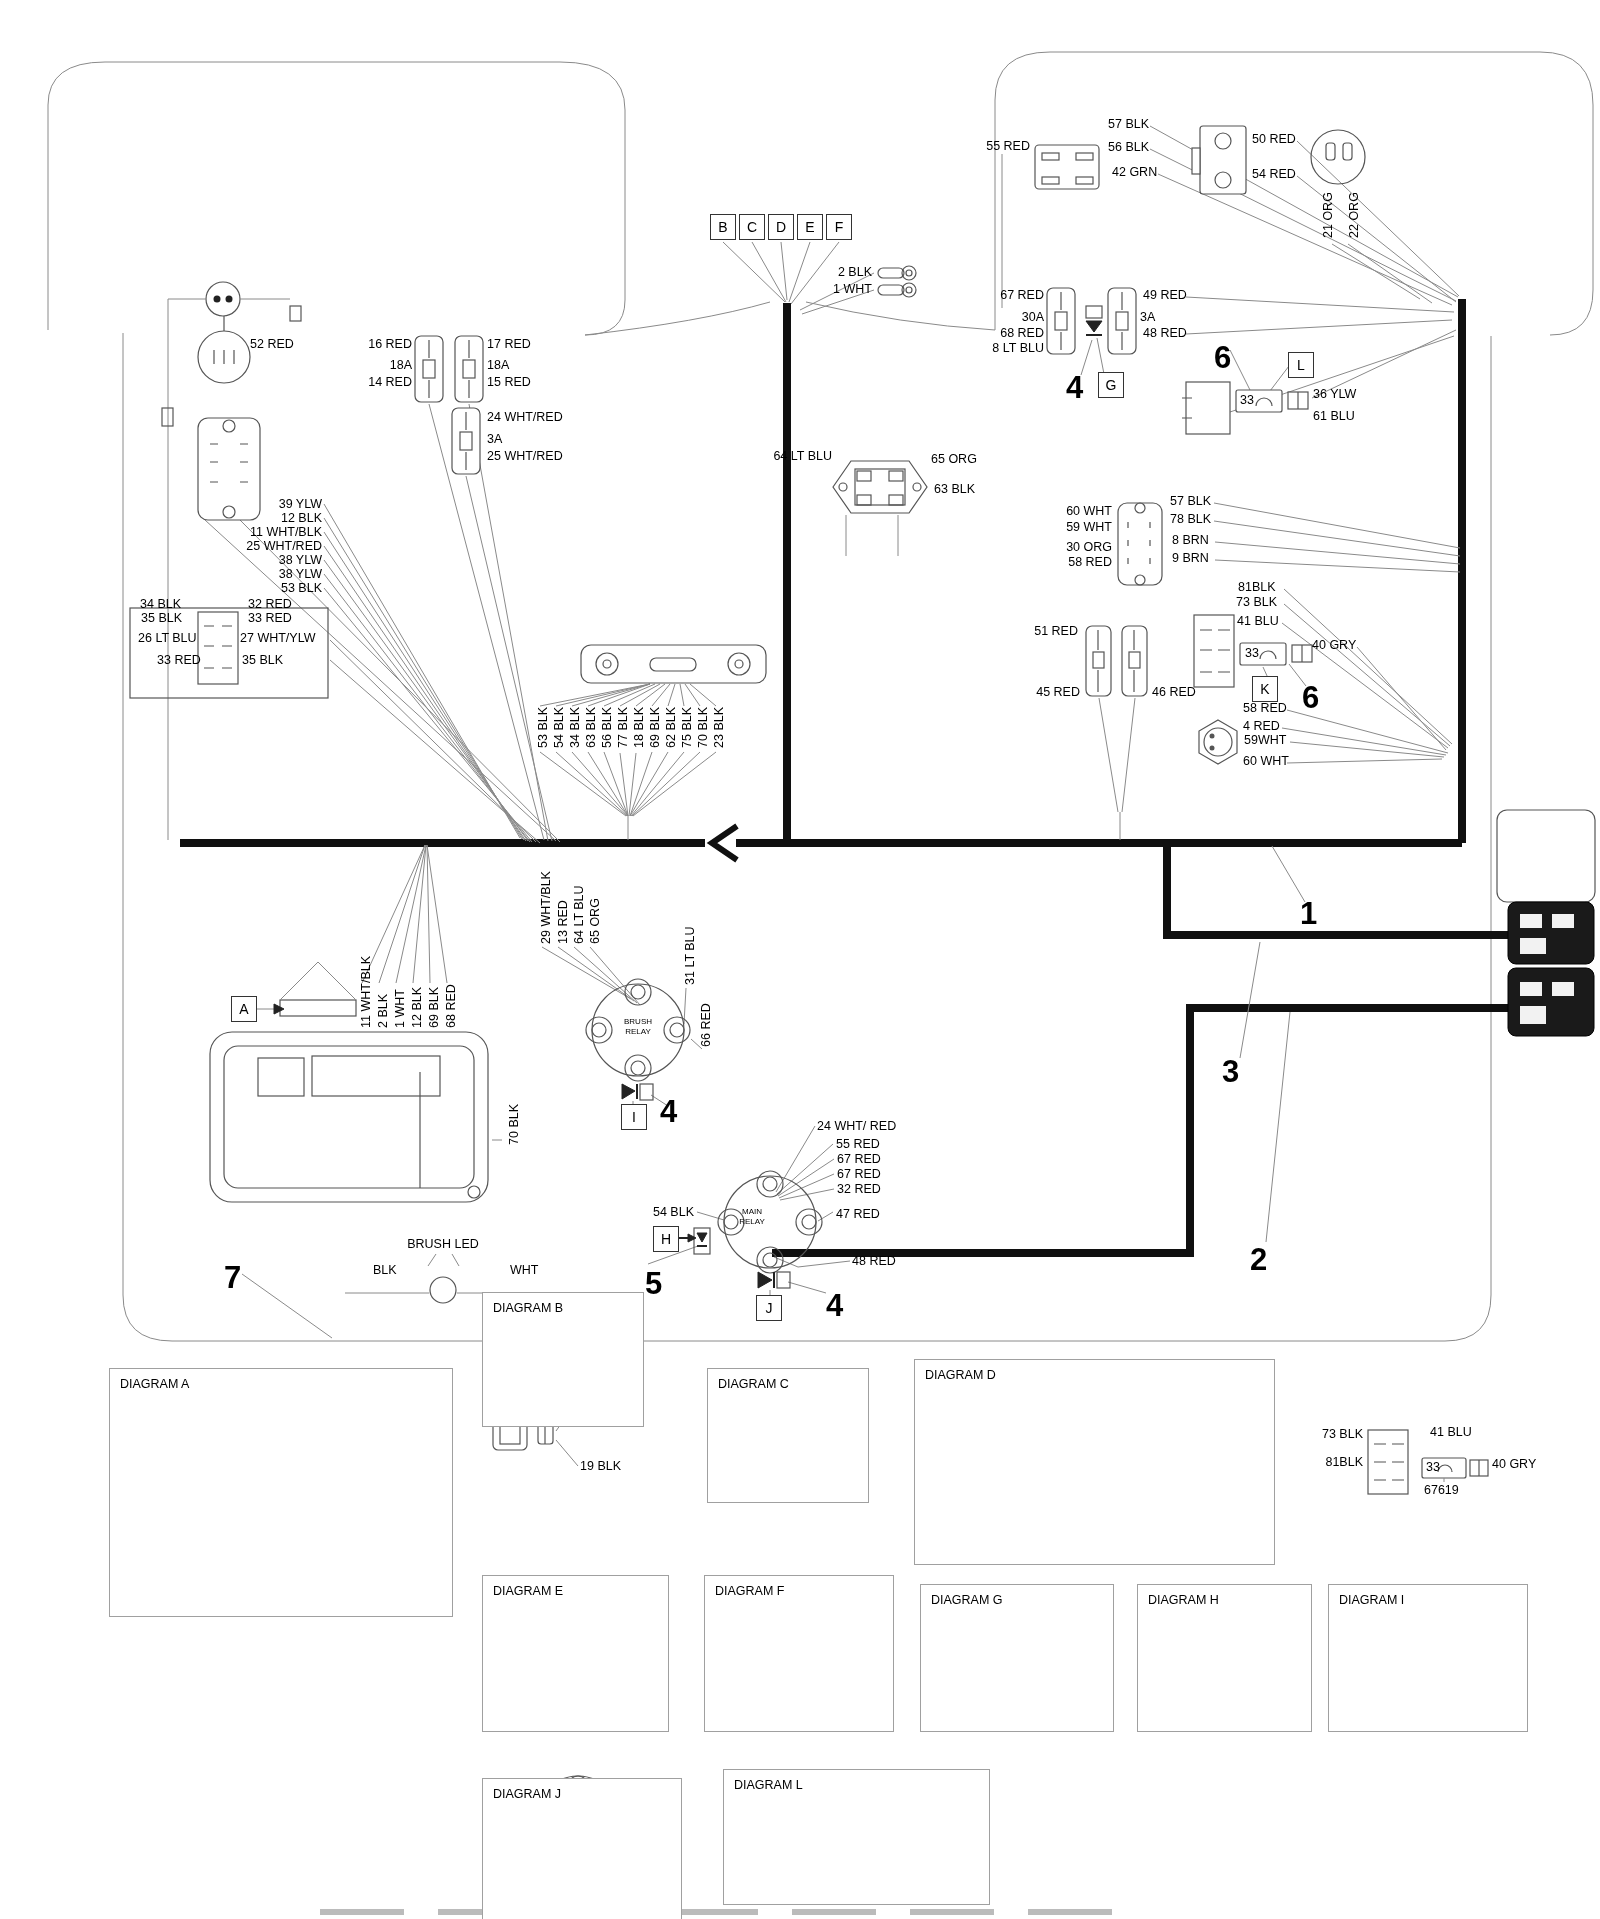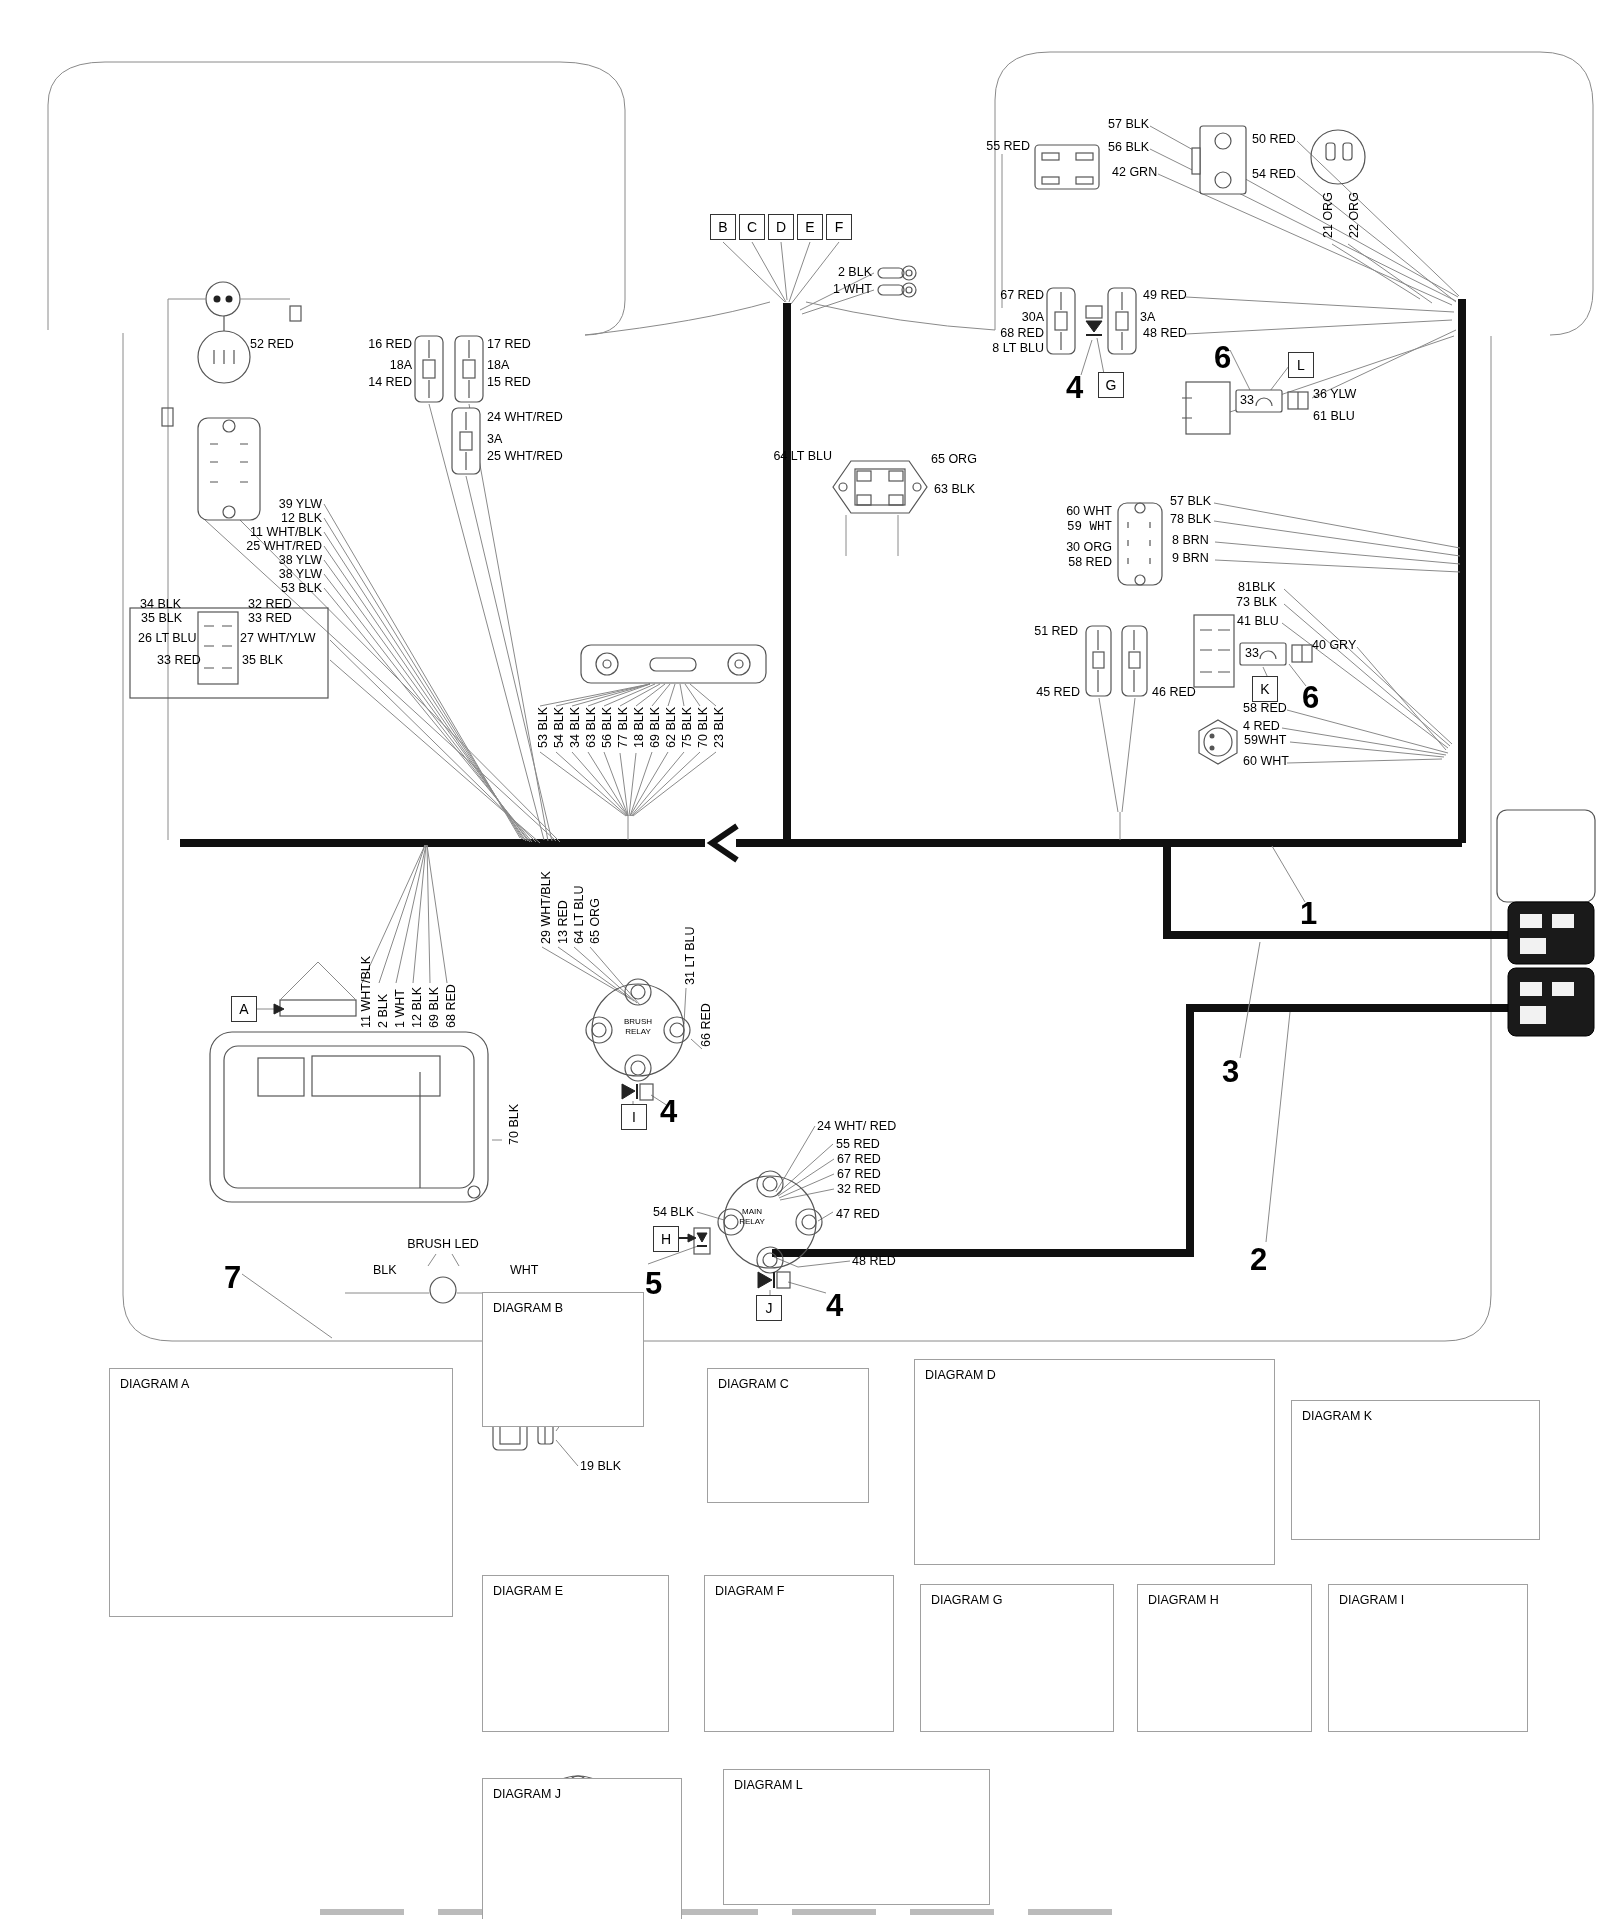--- a/index.html
+++ b/index.html
@@ -466,21 +466,21 @@
     <div class="lbl" style="left: 1143px; top: 289px;">49 RED</div>
     <div class="lbl" style="left: 1140px; top: 311px;">3A</div>
     <div class="lbl" style="left: 1143px; top: 327px;">48 RED</div>
     <div class="lbl" style="left: 1240px; top: 394px;">33</div>
     <div class="lbl" style="left: 1313px; top: 388px;">36 YLW</div>
     <div class="lbl" style="left: 1313px; top: 410px;">61 BLU</div>
     <div class="lbl ar" style="left: 832px; top: 450px;">64 LT BLU</div>
     <div class="lbl" style="left: 931px; top: 453px;">65 ORG</div>
     <div class="lbl" style="left: 934px; top: 483px;">63 BLK</div>
     <div class="lbl ar" style="left: 1112px; top: 505px;">60 WHT</div>
-    <div class="lbl ar" style="left: 1112px; top: 521px; font-family: Liberation Mono, monospace;">59 WHT</div>
+    <div class="lbl ar" style="left: 1112px; top: 521px;">59 WHT</div>
     <div class="lbl ar" style="left: 1112px; top: 541px;">30 ORG</div>
     <div class="lbl ar" style="left: 1112px; top: 556px;">58 RED</div>
     <div class="lbl" style="left: 1170px; top: 495px;">57 BLK</div>
     <div class="lbl" style="left: 1170px; top: 513px;">78 BLK</div>
     <div class="lbl" style="left: 1172px; top: 534px;">8 BRN</div>
     <div class="lbl" style="left: 1172px; top: 552px;">9 BRN</div>
     <div class="lbl" style="left: 1238px; top: 581px;">81BLK</div>
     <div class="lbl" style="left: 1236px; top: 596px;">73 BLK</div>
     <div class="lbl" style="left: 1237px; top: 615px;">41 BLU</div>
     <div class="lbl" style="left: 1245px; top: 647px;">33</div>
@@ -656,23 +656,20 @@
     </div>
     <div class="dbox" style="left: 482px; top: 1292px; width: 160px; height: 133px;">
       <div class="dtitle">DIAGRAM B</div>
     </div>
     <div class="dbox" style="left: 707px; top: 1368px; width: 160px; height: 133px;">
       <div class="dtitle">DIAGRAM C</div>
     </div>
     <div class="dbox" style="left: 914px; top: 1359px; width: 359px; height: 204px;">
       <div class="dtitle">DIAGRAM D</div>
     </div>
-    <div class="dbox" style="left: 1291px; top: 1400px; width: 247px; height: 138px;">
-      <div class="dtitle">DIAGRAM K</div>
-    </div>
     <div class="dbox" style="left: 482px; top: 1575px; width: 185px; height: 155px;">
       <div class="dtitle">DIAGRAM E</div>
     </div>
     <div class="dbox" style="left: 704px; top: 1575px; width: 188px; height: 155px;">
       <div class="dtitle">DIAGRAM F</div>
     </div>
     <div class="dbox" style="left: 920px; top: 1584px; width: 192px; height: 146px;">
       <div class="dtitle">DIAGRAM G</div>
     </div>
     <div class="dbox" style="left: 1137px; top: 1584px; width: 173px; height: 146px;">

